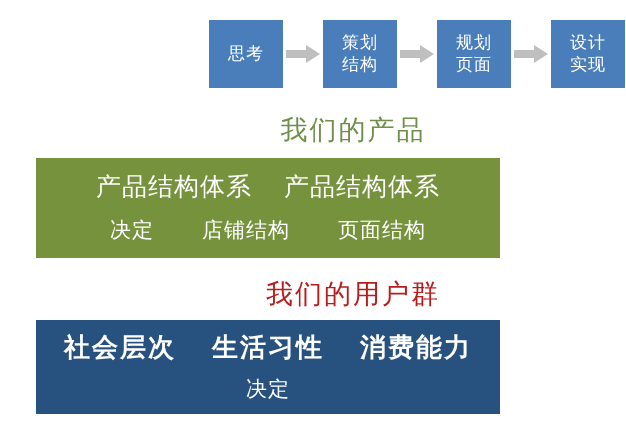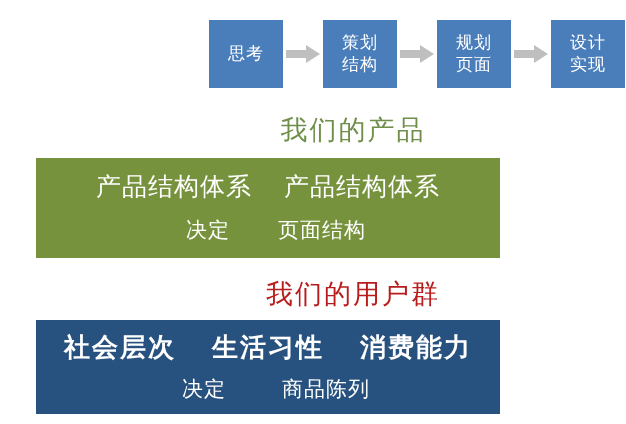--- a/index.html
+++ b/index.html
@@ -100,21 +100,20 @@
     color: #ffffff;
   }
   .panel-sub {
     position: absolute;
     left: 0;
     width: 100%;
     display: flex;
     flex-direction: row;
     justify-content: center;
     color: #ffffff;
-    padding-left: 8px;
   }
   #panel-products .panel-main {
     top: 12px;
     font-size: 25px;
     letter-spacing: 1px;
   }
   #panel-products .panel-main span { margin: 0 16px; }
   #panel-products .panel-sub {
     top: 58px;
     font-size: 21px;
@@ -191,31 +190,31 @@
 
   <div class="caption" id="caption-products">我们的产品</div>
 
   <div class="panel" id="panel-products">
     <div class="panel-main">
       <span>产品结构体系</span>
       <span>产品结构体系</span>
     </div>
     <div class="panel-sub">
       <span>决定</span>
+      <span>店铺结构</span>
       <span>页面结构</span>
     </div>
   </div>
 
   <div class="caption" id="caption-users">我们的用户群</div>
 
   <div class="panel" id="panel-users">
     <div class="panel-main">
       <span>社会层次</span>
       <span>生活习性</span>
       <span>消费能力</span>
     </div>
     <div class="panel-sub">
       <span>决定</span>
-      <span>商品陈列</span>
     </div>
   </div>
 
 </div>
 
 </body></html>

